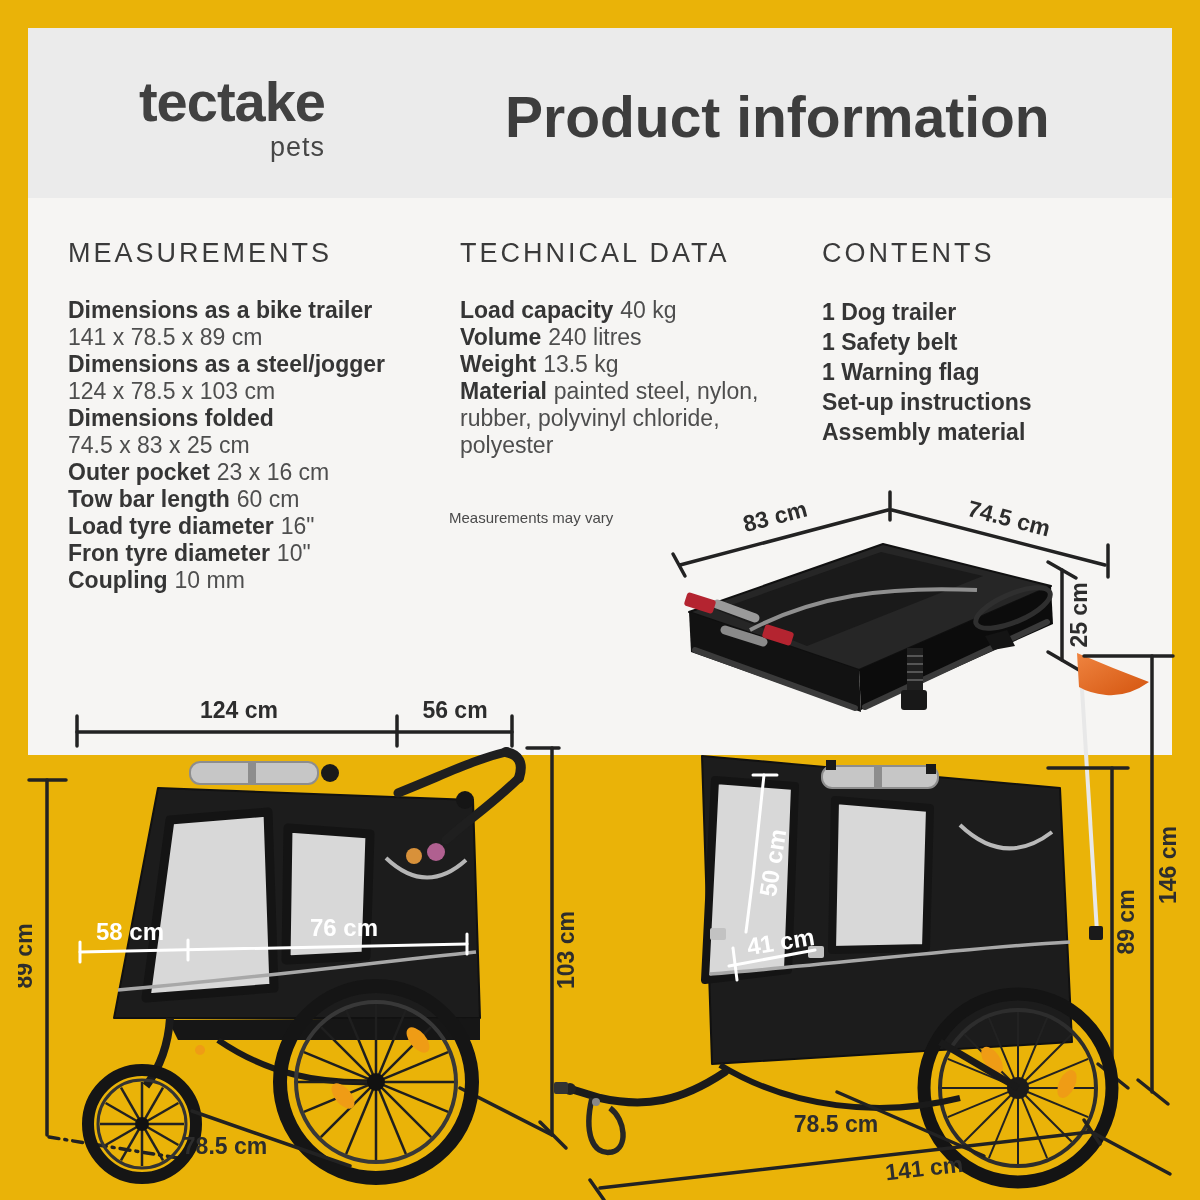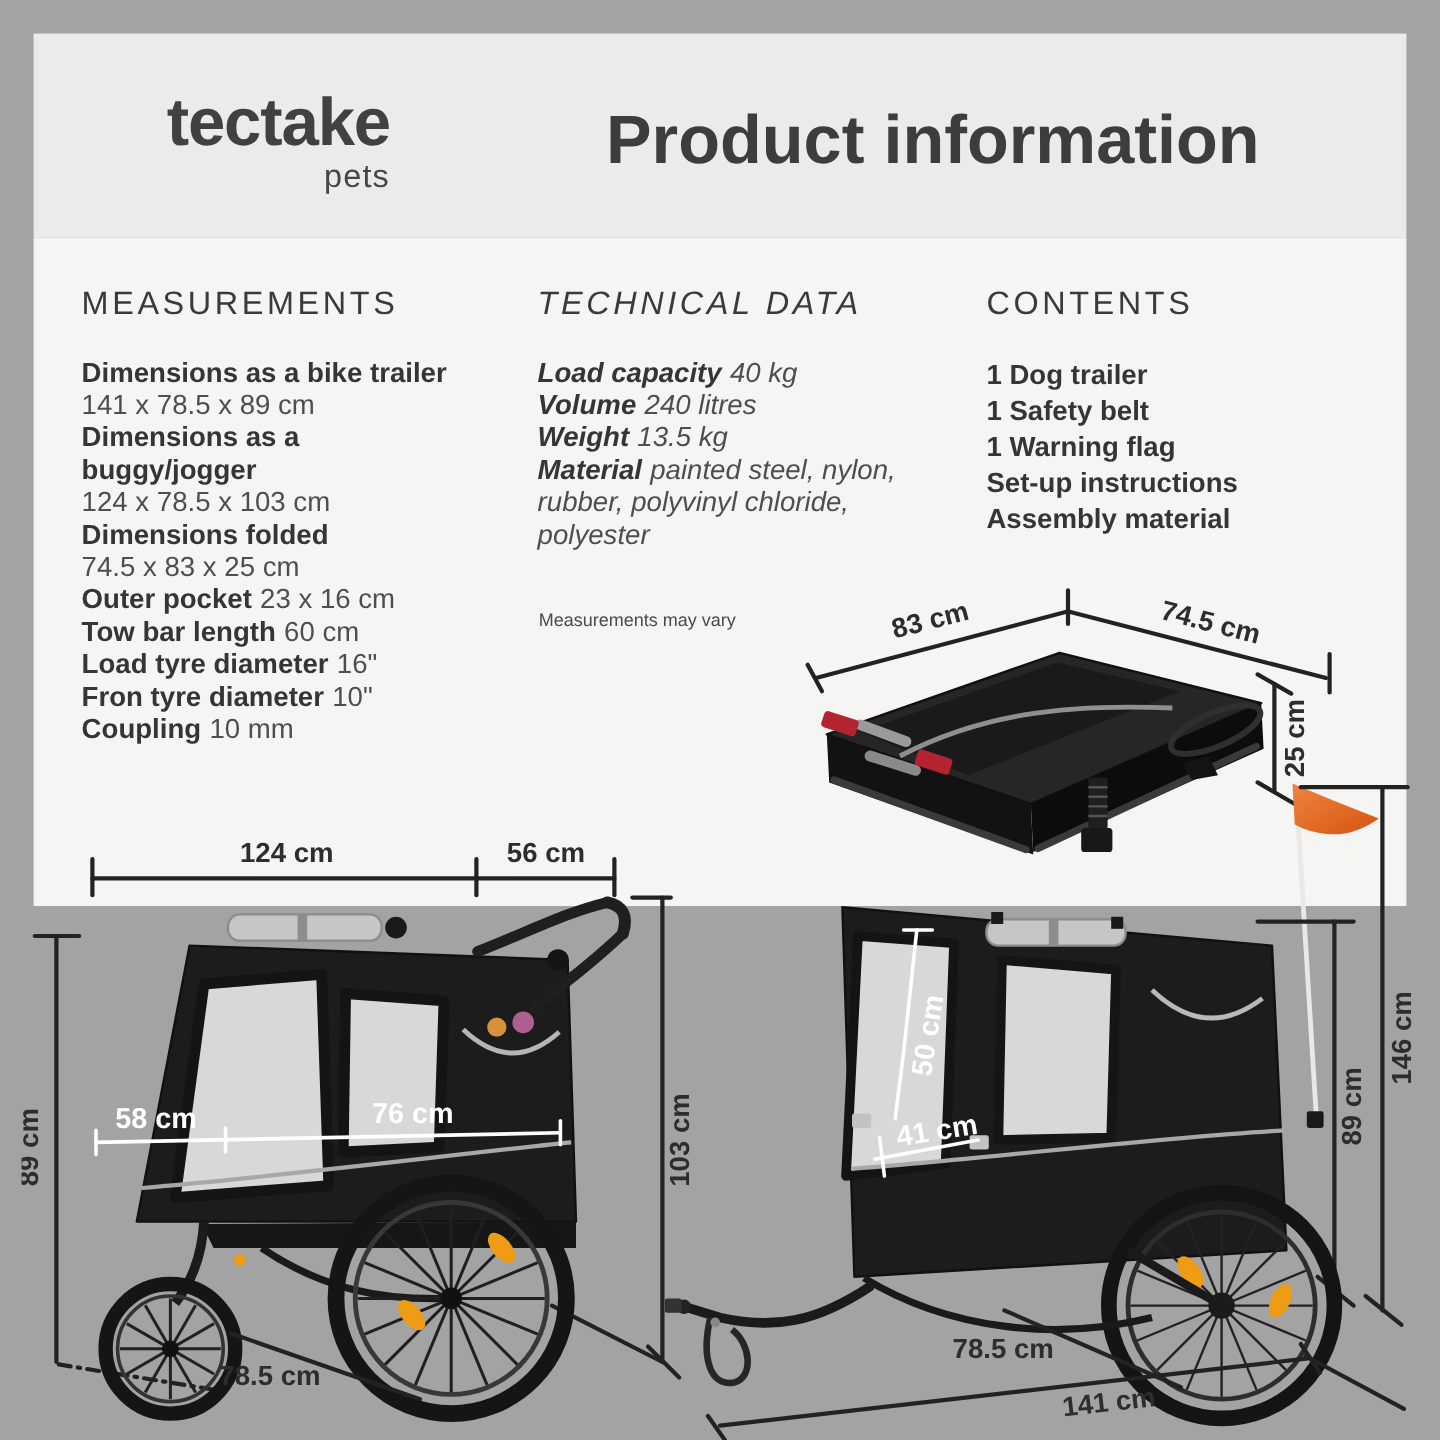--- a/index.html
+++ b/index.html
@@ -1,27 +1,27 @@
 <!DOCTYPE html>
 <html><head>
 <meta charset="utf-8">
 <style>
   html,body{margin:0;padding:0;background:#ffffff;}
-  .page{position:relative;width:1200px;height:1200px;background:#a3a3a3;overflow:hidden;
+  .page{position:relative;width:1200px;height:1200px;background:#eab308;overflow:hidden;
         font-family:"Liberation Sans",sans-serif;color:#3b3b3b;}
   .band-top{position:absolute;left:28px;top:28px;width:1144px;height:170px;background:#ebebeb;}
   .band-mid{position:absolute;left:28px;top:198px;width:1144px;height:557px;background:#f6f5f3;}
   .logo{position:absolute;left:93px;top:74px;width:232px;text-align:right;}
   .logo-main{font-size:56px;font-weight:700;color:#414141;letter-spacing:-1px;line-height:1;}
   .logo-sub{font-size:27px;font-weight:400;color:#464646;line-height:1;margin-top:4px;letter-spacing:1px;text-align:right;}
   .title{position:absolute;left:505px;top:84px;margin:0;font-size:57px;font-weight:700;color:#3d3d3d;letter-spacing:0px;text-align:right;}
   .col{position:absolute;top:238px;}
   .col h2{margin:0 0 28px 0;font-size:27px;font-weight:400;letter-spacing:3px;color:#3a3a3a;}
   .col-measure{left:68px;width:340px;}
-  .col-tech{left:448px;width:358px;font-style:italic;}
+  .col-tech{left:460px;width:358px;}
   .col-contents{left:822px;width:300px;}
   .ln{margin:0;font-size:23px;line-height:27px;color:#4e4e4e;}
   .ln .b{font-weight:700;color:#353535;}
   .ln .b:not(:empty){margin-right:0.30em;}
   .col-contents .ln{font-weight:700;color:#353535;line-height:30px;}
   .note{position:absolute;left:449px;top:509px;font-size:15px;color:#4a4a4a;}
   .diagram{position:absolute;}
   svg text{font-family:"Liberation Sans",sans-serif;}
   .dim{font-size:23px;font-weight:700;fill:#2d2d2d;}
   .dimw{font-size:24px;font-weight:700;fill:#ffffff;}
@@ -39,21 +39,21 @@
   <div class="logo">
     <div class="logo-main">tectake</div>
     <div class="logo-sub">pets</div>
   </div>
   <h1 class="title">Product information</h1>
 
   <section class="col col-measure">
     <h2>MEASUREMENTS</h2>
     <p class="ln"><span class="b">Dimensions as a bike trailer</span><span class="r"></span></p>
     <p class="ln"><span class="b"></span><span class="r">141 x 78.5 x 89 cm</span></p>
-    <p class="ln"><span class="b">Dimensions as a buggy/jogger</span><span class="r"></span></p>
+    <p class="ln"><span class="b">Dimensions as a steel/jogger</span><span class="r"></span></p>
     <p class="ln"><span class="b"></span><span class="r">124 x 78.5 x 103 cm</span></p>
     <p class="ln"><span class="b">Dimensions folded</span><span class="r"></span></p>
     <p class="ln"><span class="b"></span><span class="r">74.5 x 83 x 25 cm</span></p>
     <p class="ln"><span class="b">Outer pocket</span><span class="r">23 x 16 cm</span></p>
     <p class="ln"><span class="b">Tow bar length</span><span class="r">60 cm</span></p>
     <p class="ln"><span class="b">Load tyre diameter</span><span class="r">16"</span></p>
     <p class="ln"><span class="b">Fron tyre diameter</span><span class="r">10"</span></p>
     <p class="ln"><span class="b">Coupling</span><span class="r">10 mm</span></p>
   </section>
 

